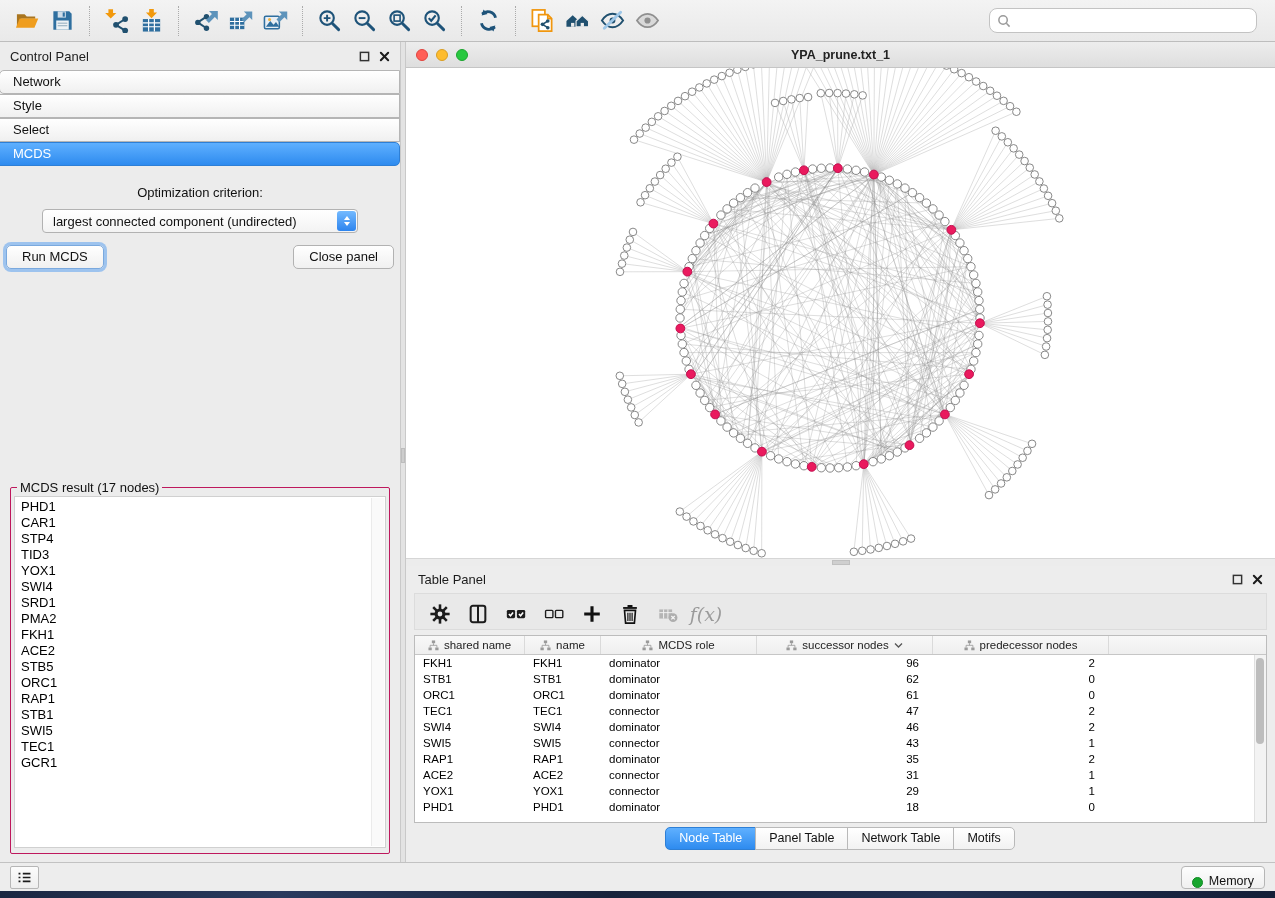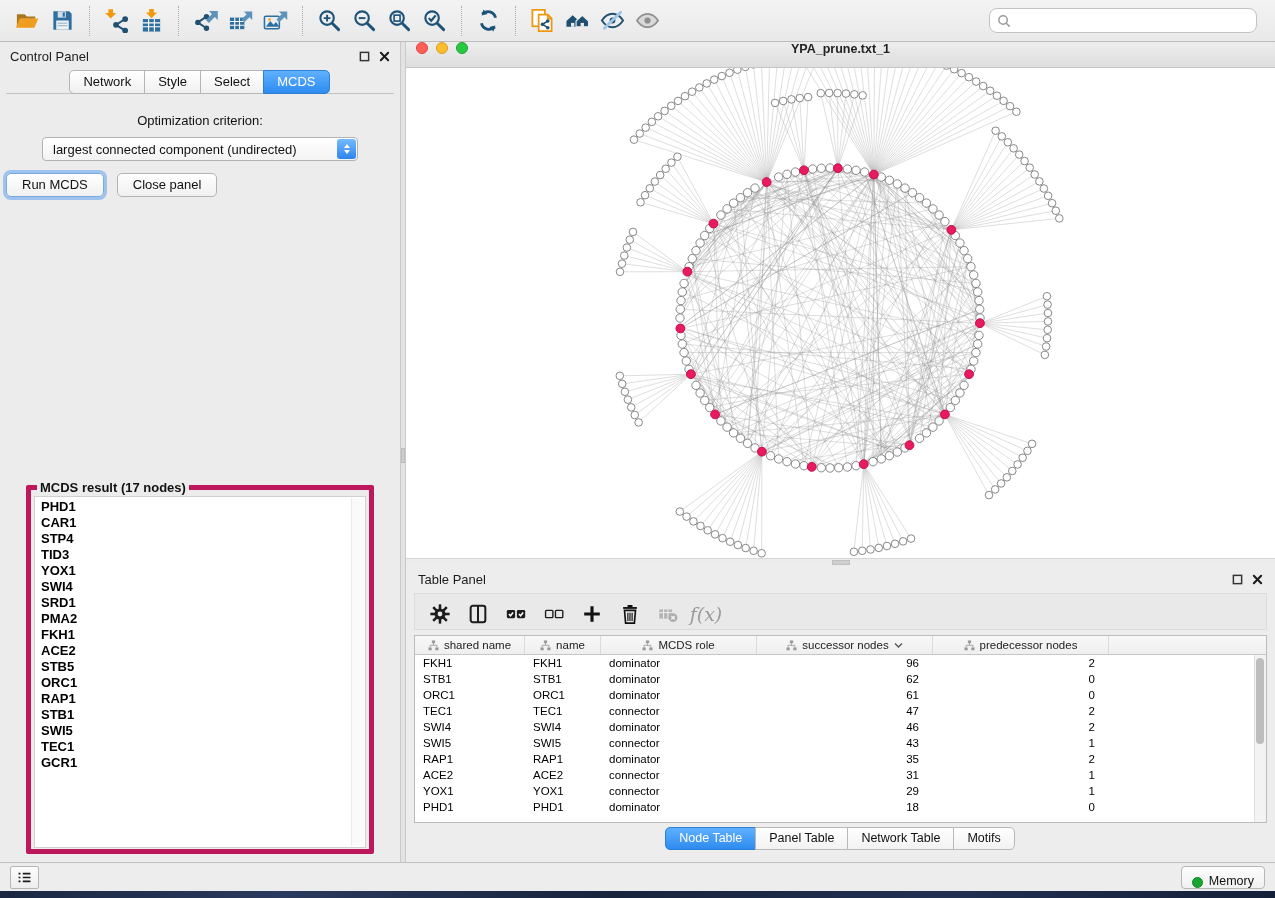--- a/index.html
+++ b/index.html
@@ -23,66 +23,66 @@
 
   
   .main { height:820px; flex:none; display:flex; }
 
   
   .control-panel { width:400px; flex:none; background:#ececec; display:flex; flex-direction:column; }
   .cp-header { height:28px; flex:none; display:flex; align-items:center; padding:0 10px; }
   .panel-title { font-size:13px; color:#1c1c1c; }
   .win-btns { margin-left:auto; display:flex; align-items:center; gap:9px; }
   .win-btns svg { width:11px; height:11px; display:block; }
-  .cp-tabs { display:flex; justify-content:center; margin-bottom:-1px; position:relative; z-index:2; }
+  .cp-tabs { display:flex; justify-content:flex-end; margin-bottom:-1px; position:relative; z-index:2;flex-direction:column; }
   .cp-tab { font-size:13px; color:#111; padding:3px 13px 4px; background:linear-gradient(#fff,#f0f0f0);
     border:1px solid #b5b5b5; margin-left:-1px; cursor:default; }
   .cp-tab:first-child { border-radius:5px 0 0 5px; }
   .cp-tab:last-child { border-radius:0 5px 5px 0; }
   .cp-tab.active { background:linear-gradient(#5fb0ff,#2e8bef); border-color:#2d7fd6; color:#fff; }
   .cp-content { flex:1; margin:0 6px 6px; border-top:1px solid #c2c2c2; background:#ececec;
     display:flex; flex-direction:column; min-height:0; }
   .opt-label { text-align:center; font-size:13px; color:#111; margin-top:19px; }
   .criterion { width:316px; height:24px; margin:9px auto 0; position:relative;
     border:1px solid #b2b2b2; border-radius:4px; background:linear-gradient(#fff,#f3f3f3);
     display:flex; align-items:center; padding-left:10px; font-size:13px; color:#111; }
   .stepper { position:absolute; right:1px; top:1px; bottom:1px; width:19px; border-radius:3px;
     background:linear-gradient(#74baff,#2d84ee); display:flex; flex-direction:column;
     align-items:center; justify-content:center; gap:2px; }
   .chev-up { width:0; height:0; border-left:3.5px solid transparent; border-right:3.5px solid transparent;
     border-bottom:4px solid #fff; }
   .chev-down { width:0; height:0; border-left:3.5px solid transparent; border-right:3.5px solid transparent;
     border-top:4px solid #fff; }
-  .cp-buttons { display:flex; justify-content:flex-start; gap:13px; margin-top:12px; }
+  .cp-buttons { display:flex; justify-content:space-between; gap:13px; margin-top:12px; }
   .btn { font-size:13px; color:#111; padding:3px 15px 4px; border:1px solid #b2b2b2; border-radius:5px;
     background:linear-gradient(#fff,#f0f0f0); }
   .btn.focused { box-shadow:0 0 0 3px rgba(92,163,240,.55); border-color:#7aa9de; }
   .cp-fill { flex:1; }
-  fieldset.mcds { height:374px; flex:none; margin:0 20px 2px; border:5px solid #be185d;
-    border-radius:2px; padding:1px 3px 3px;font-weight:bold; }
+  fieldset.mcds { height:374px; flex:none; margin:0 4px 2px; border:1px solid #be185d;
+    border-radius:2px; padding:1px 3px 3px; }
   fieldset.mcds legend { font-size:13px; color:#111; padding:0 3px; margin-left:3px; }
   .mcds-list { height:352px; background:#fff; border:1px solid #d0d0d0; position:relative;
     overflow:hidden; padding:2px 16px 2px 6px; }
   .mcds-item { font-size:13px; line-height:16px; color:#000; }
   .mcds-scroll { position:absolute; top:1px; right:1px; bottom:1px; width:13px;
     background:#fafafa; border-left:1px solid #ebebeb; }
 
   
   .vsplitter { width:6px; flex:none; background:#e3e3e3; border-left:1px solid #c9c9c9;
     border-right:1px solid #c9c9c9; position:relative; }
   .vsplitter .handle { position:absolute; top:406px; left:0; right:0; height:15px;
     background:#cdcdcd; border:1px solid #bdbdbd; }
   .hsplitter { height:8px; flex:none; background:#ececec; border-top:1px solid #d6d6d6; position:relative; }
   .hsplitter .handle { position:absolute; top:1px; left:calc(50% - 9px); width:18px; height:5px;
     background:#cfcfcf; border:1px solid #c0c0c0; }
 
   
   .right-col { flex:1; display:flex; flex-direction:column; min-width:0; }
   .network-view { height:516px; flex:none; background:#fff; display:flex; flex-direction:column; }
-  .net-titlebar { height:26px; flex:none; position:relative; display:flex; 
+  .net-titlebar { height:26px; flex:none; position:relative; display:flex; align-items:center;
     background:linear-gradient(#ededed,#dedede); border-bottom:1px solid #c5c5c5; }
   .traffic { display:flex; gap:8px; margin-left:10px; position:relative; z-index:2; }
   .light { width:12px; height:12px; border-radius:50%; }
   .light.red { background:#ff5f57; border:1px solid #e1443e; }
   .light.yellow { background:#febc2e; border:1px solid #d99e22; }
   .light.green { background:#28c840; border:1px solid #1ca52f; }
   .net-title { position:absolute; left:0; right:0; text-align:center; font-size:12.5px;
     font-weight:700; color:#222; }
   .net-canvas-wrap { flex:1; position:relative; }
   .net-canvas-wrap svg { position:absolute; inset:0; width:100%; height:100%; background:#fff; }

